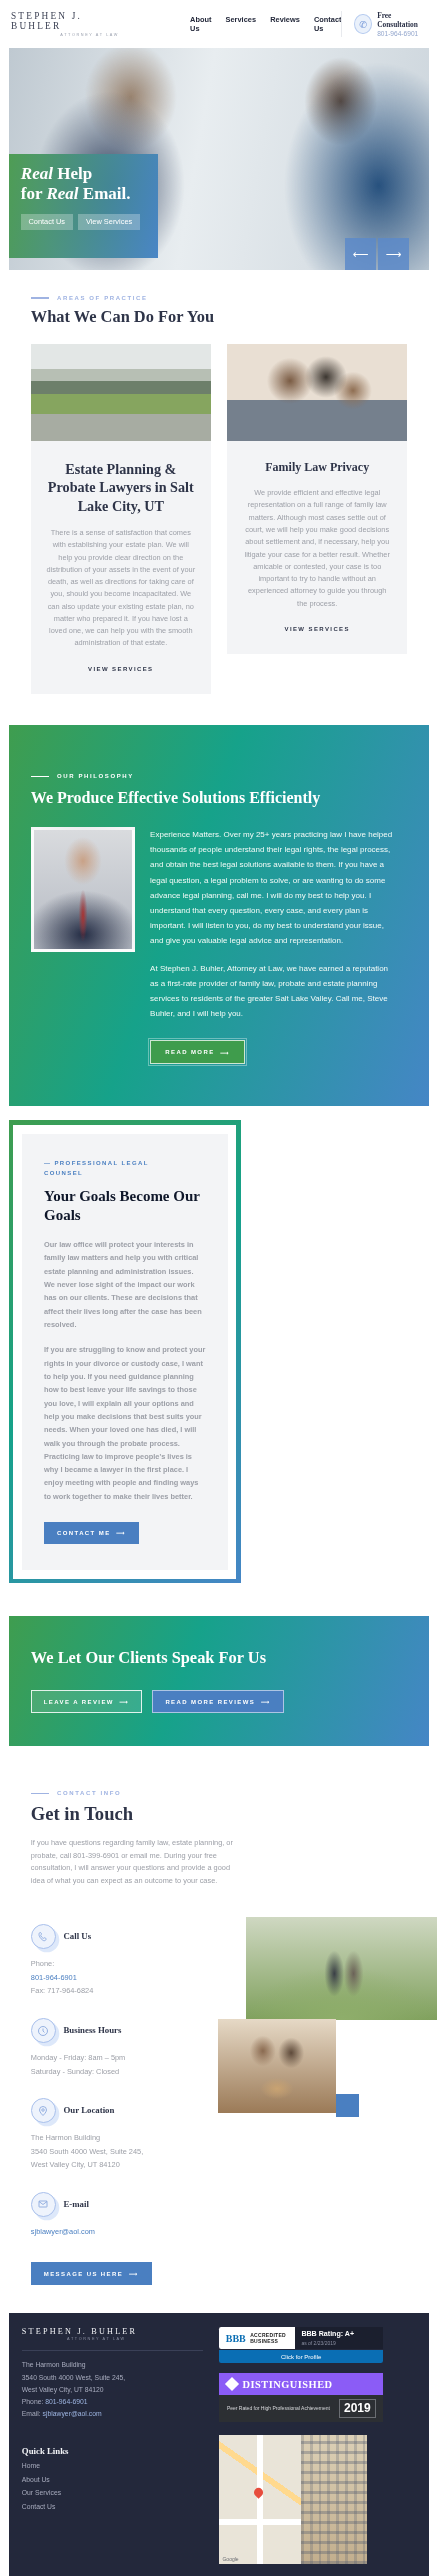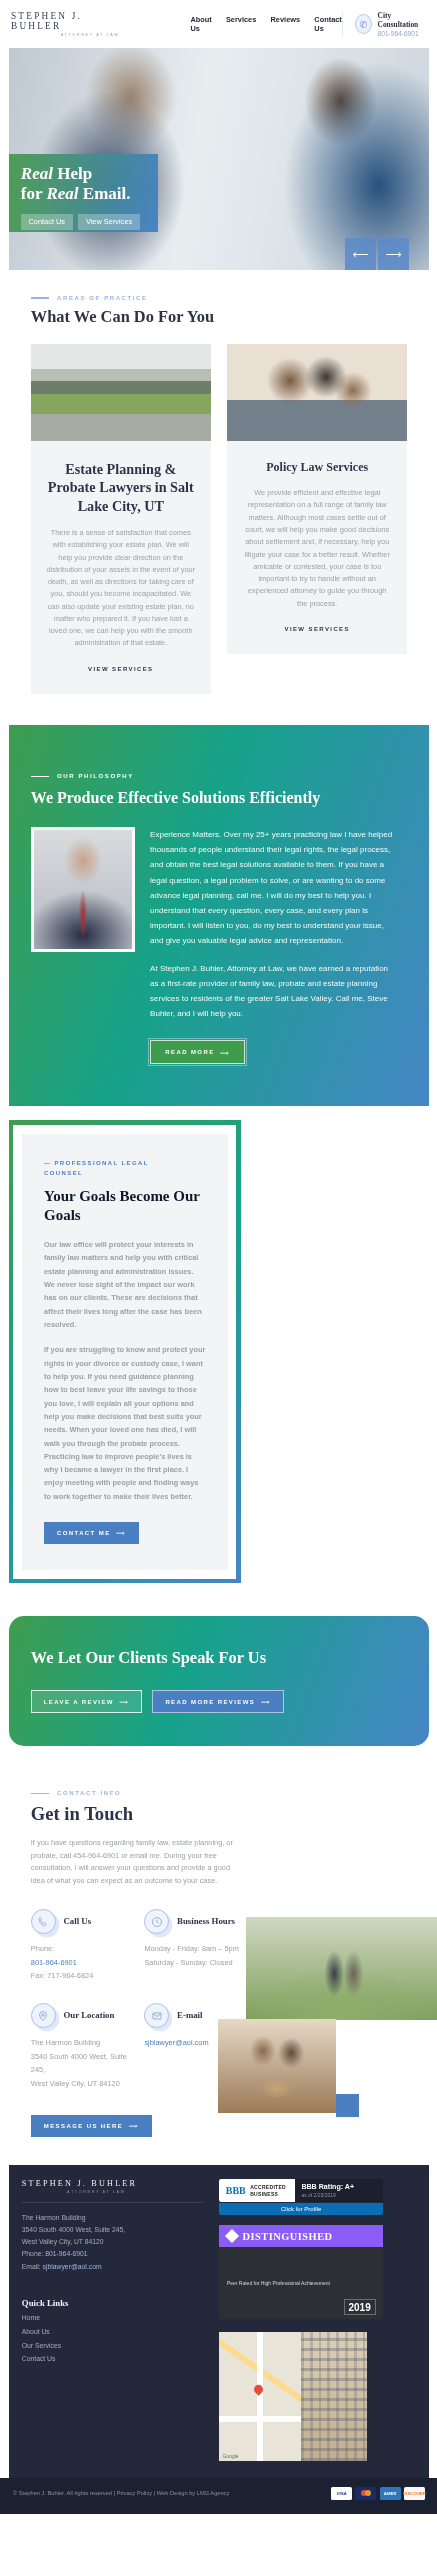--- a/index.html
+++ b/index.html
@@ -21,21 +21,21 @@
   
   .hero { position:relative; height:222px; overflow:hidden; }
   .hero-photo { position:absolute; inset:0;
     background:
       radial-gradient(104px 131px at 24% 62%, #2f3f5c 0%, rgba(47,63,92,0) 72%),
       radial-gradient(66px 77px at 29% 22%, #99836f 0%, rgba(153,131,111,0) 70%),
       radial-gradient(126px 164px at 88% 62%, #27517e 0%, rgba(39,81,126,0) 75%),
       radial-gradient(52px 63px at 79% 24%, #5e4635 0%, rgba(94,70,53,0) 70%),
       linear-gradient(100deg,#bfc9d1,#e8edf0 45%,#ccd5dc);
   }
-  .hero-overlay { position:absolute; left:0; top:106px; width:149px; height:78px;
+  .hero-overlay { position:absolute; left:0; top:106px; width:149px; height:104px;
     background:linear-gradient(100deg, rgba(72,154,77,.95), rgba(66,129,196,.95));
     color:#fff; padding:10px 12px; }
   .hero-h { font-family:"Liberation Serif",serif; font-weight:700; font-size:17px; line-height:1.2; }
   .hero-h em { font-style:italic; }
   .hero-btns { display:flex; gap:5.5px; margin-top:8.8px; }
   .hero-btn { background:rgba(255,255,255,.28); color:#fff; font-size:7.4px; padding:3.8px 7.7px; cursor:pointer; border:none; font-family:inherit; }
   .hero-arrows { position:absolute; right:20px; bottom:0; display:flex; gap:2.2px; }
   .hero-arrow { width:31px; height:32px; background:rgba(92,137,201,.85); color:#fff; display:flex; align-items:center; justify-content:center; font-size:11px; cursor:pointer; border:none; }
 
   
@@ -78,31 +78,31 @@
   .goals-wrap { padding:14.2px 0 33px 0; background:#fff; }
   .goals-frame { width:232px; background:linear-gradient(135deg,#3f9d4f,#16a28a 45%,#4586c6); padding:4.4px; }
   .goals-white { background:#fff; padding:8.8px; }
   .goals-card { background:#f3f4f6; padding:24px 22px 26px 22px; }
   .goals-label { font-size:6px; letter-spacing:1.4px; font-weight:700; color:#4a7fc1; line-height:1.8; max-width:126px; }
   .goals-card h2 { font-family:"Liberation Serif",serif; font-size:15px; line-height:1.3; color:#0f172a; margin-top:7.7px; font-weight:700; }
   .goals-card p { margin-top:12px; font-size:7.4px; line-height:1.8; color:#9da0a8;font-weight:bold; }
   .btn-blue { display:inline-flex; align-items:center; gap:5.5px; margin-top:18.6px; background:#4a7fc1; color:#fff; font-size:6px; letter-spacing:1.4px; font-weight:700; padding:7.7px 13px; border:none; cursor:pointer; font-family:inherit; }
 
   
-  .reviews { background:linear-gradient(110deg,#3f9d4f 0%, #16a28a 42%, #4586c6 100%); color:#fff; padding:32px 22px 33px 22px;border-radius:15px; }
+  .reviews { background:linear-gradient(110deg,#3f9d4f 0%, #16a28a 42%, #4586c6 100%); color:#fff; padding:32px 22px 33px 22px; }
   .reviews h2 { font-family:"Liberation Serif",serif; font-size:16.4px; font-weight:700; }
   .reviews-btns { display:flex; gap:10px; margin-top:22px; }
   .btn-ghost { display:inline-flex; align-items:center; gap:5.5px; background:rgba(255,255,255,.12); border:0.5px solid rgba(255,255,255,.85); color:#fff; font-size:6px; letter-spacing:1.4px; font-weight:700; padding:7.1px 12px; cursor:pointer; font-family:inherit; }
   .btn-solid { display:inline-flex; align-items:center; gap:5.5px; background:#4a7fc1; border:0.5px solid rgba(255,255,255,.55); color:#fff; font-size:6px; letter-spacing:1.4px; font-weight:700; padding:7.1px 12px; cursor:pointer; font-family:inherit; }
 
   
   .contact { position:relative; padding:44px 22px 15.3px 22px; background:#fff; }
   .contact h2 { font-family:"Liberation Serif",serif; font-size:18.6px; color:#2e3448; margin-top:6.6px; font-weight:700; }
   .contact-intro { margin-top:12px; max-width:205px; font-size:7.4px; line-height:1.7; color:#9da0a8; }
-  .c-grid { margin-top:22px; width:213px; display:grid; grid-template-columns:1fr 1fr; gap:20px 14.2px; }
+  .c-grid { margin-top:37px; width:213px; display:grid; grid-template-columns:1fr; gap:20px 14.2px; }
   .c-item { }
   .c-head { display:flex; align-items:center; gap:7.7px; }
   .c-icon { width:25px; height:25px; border-radius:50%; background:#eef3fc; border:0.8px solid #a9c0ec; display:flex; align-items:center; justify-content:center; box-shadow:3.3px 3.3px 0 #dde8fa; flex:0 0 auto; }
   .c-icon svg { width:12px; height:12px; stroke:#7f9fd9; fill:none; stroke-width:1.6; }
   .c-title { font-family:"Liberation Serif",serif; font-weight:700; font-size:8.8px; color:#2e3448; line-height:1.25; }
   .c-lines { margin-top:7.7px; font-size:7.4px; line-height:1.85; color:#9da0a8; }
   .c-lines a { color:#4a7fc1; text-decoration:none; cursor:pointer; }
   .collage-a { position:absolute; right:-8.8px; top:171px; width:192px; height:103px;
     background:
       radial-gradient(14.2px 33px at 46% 55%, #3a3f46 0%, rgba(58,63,70,0) 70%),
@@ -137,21 +137,21 @@
   .bbb-dark { background:#1b1f2e; padding:3.3px 6.6px; flex:1; }
   .bbb-rating { color:#fff; font-size:7.1px; font-weight:700; }
   .bbb-asof { color:#8b90a3; font-size:5px; margin-top:1.6px; }
   .bbb-cta { width:100%; background:#0a6eb4; color:#fff; text-align:center; font-size:6px; padding:3.3px 0; margin-top:1.1px; border-radius:0 0 2.2px 2.2px; }
   .disting { width:164px; cursor:pointer; }
   .disting-top { background:#8b5cf6; display:flex; align-items:center; gap:5.5px; padding:5.5px 7.7px; }
   .disting-diamond { width:10px; height:10px; background:#fff; transform:rotate(45deg); }
   .disting-title { color:#fff; font-family:"Liberation Serif",serif; font-size:10.4px; letter-spacing:0.5px; font-weight:700; }
   .disting-bottom { background:#2c2f33; display:flex; align-items:center; justify-content:space-between; padding:3.8px 7.7px; }
   .disting-sub { color:#d8d9dc; font-size:5px; width:104px; line-height:1.4; }
-  .disting-year { color:#fff; font-size:10px; font-weight:700; border:0.5px solid #6b6e73; padding:1.6px 3.8px;margin-top:48px; }
+  .disting-year { color:#fff; font-size:12px; font-weight:700; border:0.5px solid #6b6e73; padding:1.6px 3.8px; }
   .map-row { display:flex; margin-top:3.3px; }
   .map { width:82px; height:129px; position:relative; cursor:pointer;
     background:
       linear-gradient(90deg, transparent 46%, #fff 46% 54%, transparent 54%),
       linear-gradient(0deg, transparent 30%, #fff 30% 35%, transparent 35%),
       linear-gradient(35deg, transparent 62%, #ffd98e 62% 66%, transparent 66%),
       #e9e4d8; }
   .map-pin { position:absolute; left:35px; top:53px; width:8.8px; height:8.8px; background:#e74c3c; border-radius:50% 50% 50% 0; transform:rotate(-45deg); }
   .map-google { position:absolute; left:3.3px; bottom:2.2px; font-size:5px; color:#6b6e73; }
   .building { width:66px; height:129px;
@@ -182,21 +182,21 @@
   </div>
   <nav>
     <a>About Us</a>
     <a>Services</a>
     <a>Reviews</a>
     <a>Contact Us</a>
   </nav>
   <div class="consult">
     <div class="consult-icon">✆</div>
     <div>
-      <div class="consult-title">City Consultation</div>
+      <div class="consult-title">Free Consultation</div>
       <div class="consult-phone">801-964-6901</div>
     </div>
   </div>
 </header>
 
 <div class="hero section">
   <div class="hero-photo"></div>
   <div class="hero-overlay">
     <div class="hero-h serif">
       <em>Real</em><span> Help</span><br>
@@ -224,21 +224,21 @@
       <div class="ph ph-house"></div>
       <div class="card">
         <h3>Estate Planning &amp; Probate Lawyers in Salt Lake City, UT</h3>
         <p>There is a sense of satisfaction that comes with establishing your estate plan. We will help you provide clear direction on the distribution of your assets in the event of your death, as well as directions for taking care of you, should you become incapacitated. We can also update your existing estate plan, no matter who prepared it. If you have lost a loved one, we can help you with the smooth administration of that estate.</p>
         <a class="view-link">VIEW SERVICES</a>
       </div>
     </div>
     <div class="col">
       <div class="ph ph-family"></div>
       <div class="card card-sm">
-        <h3>Policy Law Services</h3>
+        <h3>Family Law Privacy</h3>
         <p>We provide efficient and effective legal representation on a full range of family law matters. Although most cases settle out of court, we will help you make good decisions about settlement and, if necessary, help you litigate your case for a better result. Whether amicable or contested, your case is too important to try to handle without an experienced attorney to guide you through the process.</p>
         <a class="view-link">VIEW SERVICES</a>
       </div>
     </div>
   </div>
 </section>
 
 <section class="philosophy section">
   <div class="label-row light">
     <span class="dash"></span>
@@ -288,21 +288,21 @@
     </button>
   </div>
 </section>
 
 <section class="contact section">
   <div class="label-row">
     <span class="dash"></span>
     <span>CONTACT INFO</span>
   </div>
   <h2>Get in Touch</h2>
-  <p class="contact-intro">If you have questions regarding family law, estate planning, or probate, call 454-964-6901 or email me. During your free consultation, I will answer your questions and provide a good idea of what you can expect as an outcome to your case.</p>
+  <p class="contact-intro">If you have questions regarding family law, estate planning, or probate, call 801-399-6901 or email me. During your free consultation, I will answer your questions and provide a good idea of what you can expect as an outcome to your case.</p>
 
   <div class="c-grid">
     <div class="c-item">
       <div class="c-head">
         <div class="c-icon">
           <svg viewBox="0 0 24 24">
               <path d="M6 3c2 0 3 2 3 3s-2 2-1.5 3.5S10 13 11.5 14s2.5.5 3.5-.5 3 1 3 3-2 3-4 3S4 13 4 7c0-2 1-4 2-4z"></path>
             </svg>
         </div>
         <div class="c-title">Call Us</div>

